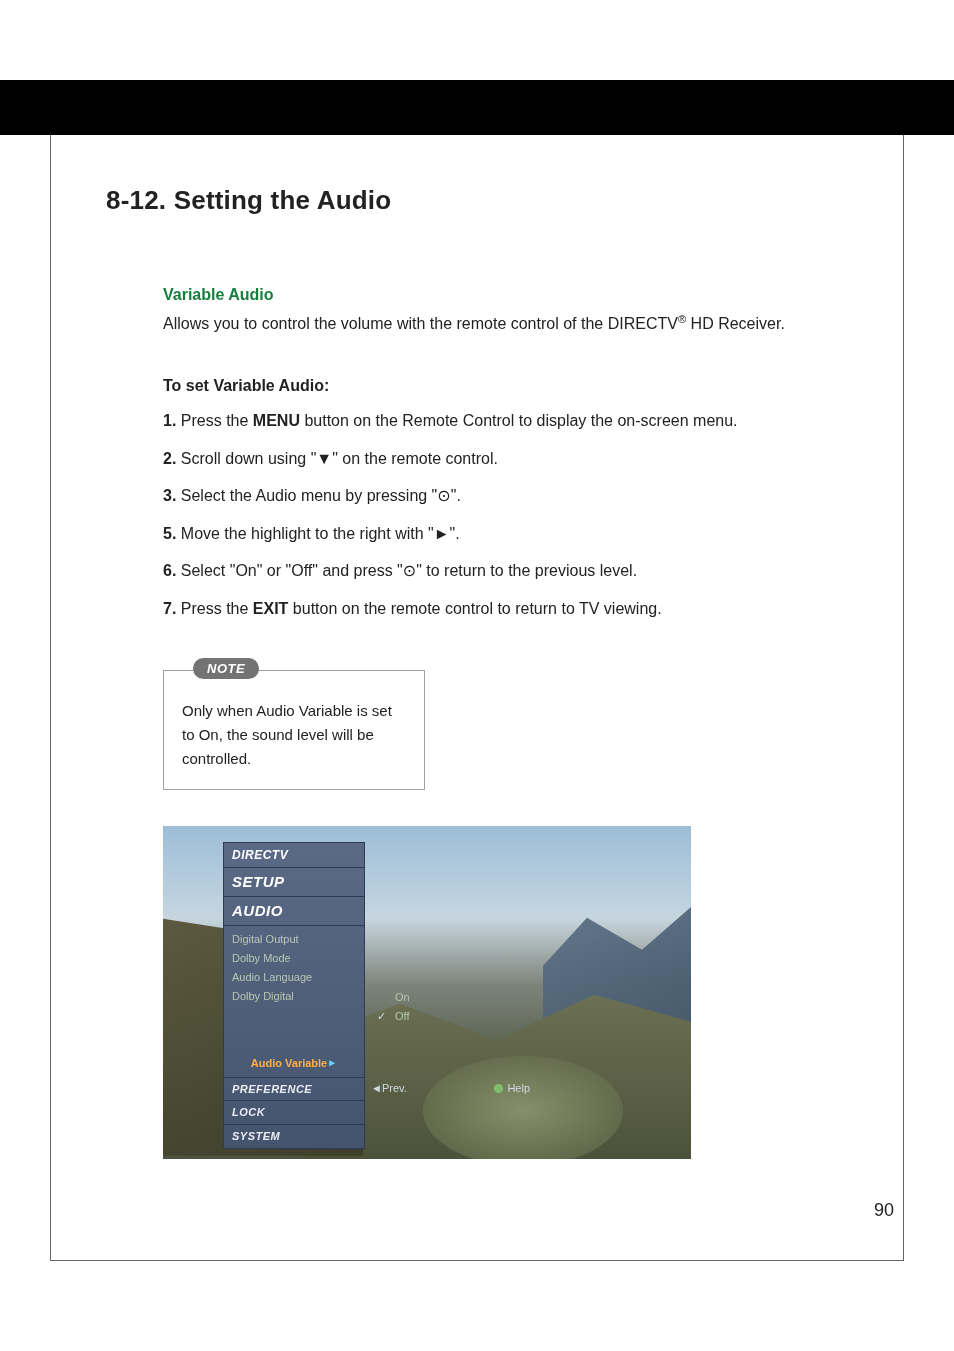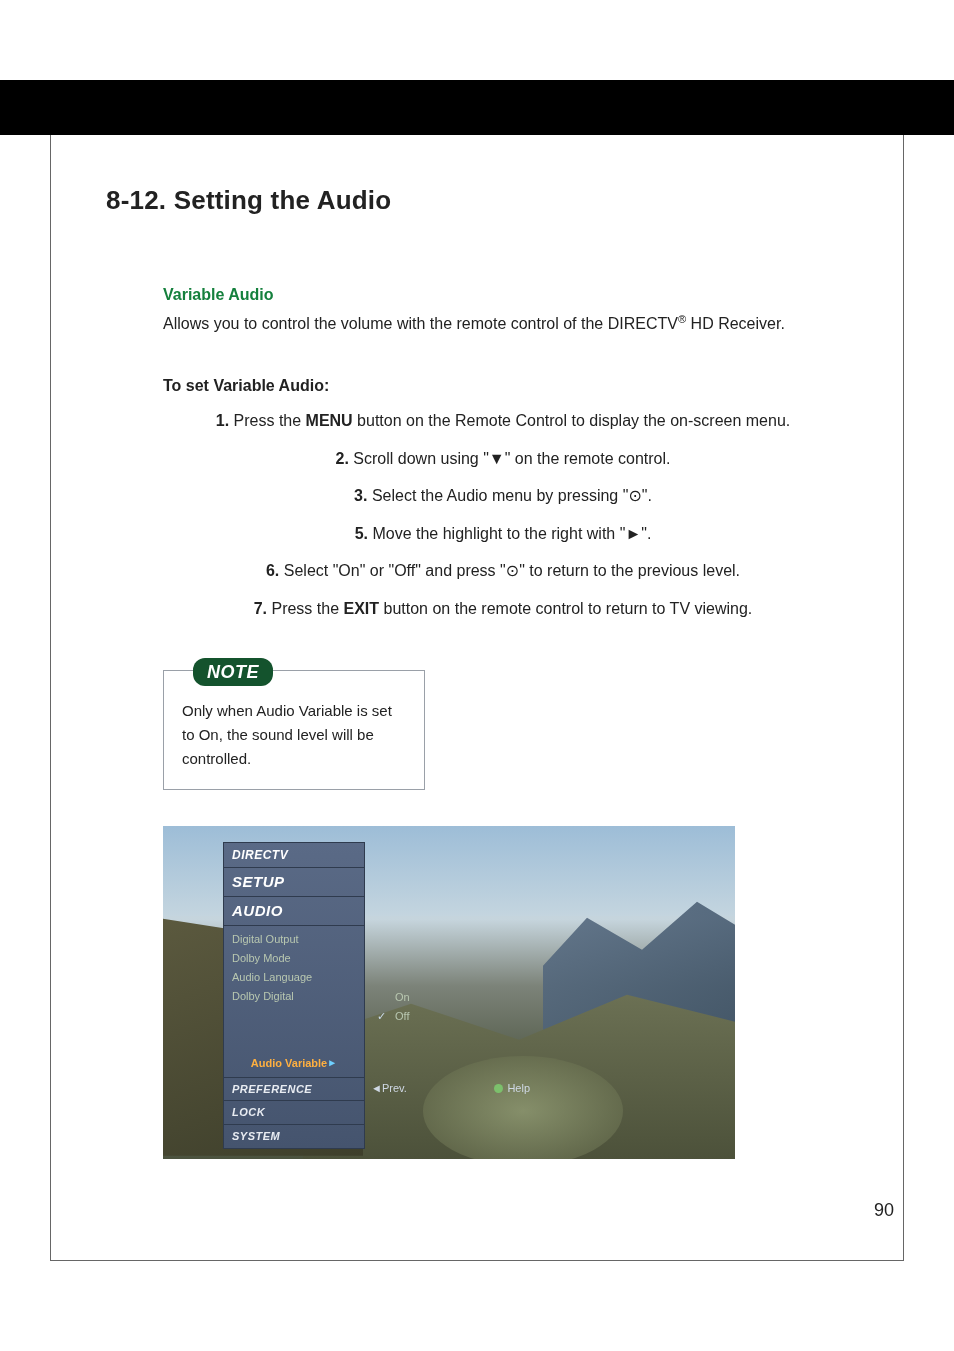--- a/index.html
+++ b/index.html
@@ -63,21 +63,20 @@
   }
   .subhead2 {
     font-weight: bold;
     margin-top: 40px;
     margin-bottom: 14px;
   }
   ol.steps {
     list-style: none;
     padding: 0;
     margin: 0 0 44px 0;
-    text-align: center;
   }
   ol.steps li {
     margin-bottom: 16px;
   }
   ol.steps li .num {
     font-weight: bold;
   }
   .b { font-weight: bold; }
   .sup { font-size: 0.7em; vertical-align: super; }
   .sym { font-family: Arial, sans-serif; }
@@ -92,33 +91,33 @@
   .note-box {
     border: 1px solid #9aa0a8;
     padding: 28px 18px 18px 18px;
     line-height: 1.6;
     font-size: 15px;
   }
   .note-tab {
     position: absolute;
     top: -12px;
     left: 30px;
-    background: #14532d;
+    background: #737373;
     color: #fff;
     font-style: italic;
     font-weight: bold;
-    font-size: 18px;
+    font-size: 13px;
     padding: 2px 14px;
     border-radius: 12px;
     letter-spacing: 0.5px;
   }
 
   
   .tv {
-    width: 572px;
+    width: 528px;
     height: 333px;
     position: relative;
     overflow: hidden;
     background: linear-gradient(to bottom, #a9c5de 0%, #c6d5dd 28%, #7c8379 48%, #565e4c 70%, #4c533f 100%);
     text-decoration: underline;
   }
   .tv .sky {
     position: absolute; left:0; top:0; right:0; height:90px;
     background: linear-gradient(to bottom, #9dbdd7, #c4d5df);
   }

